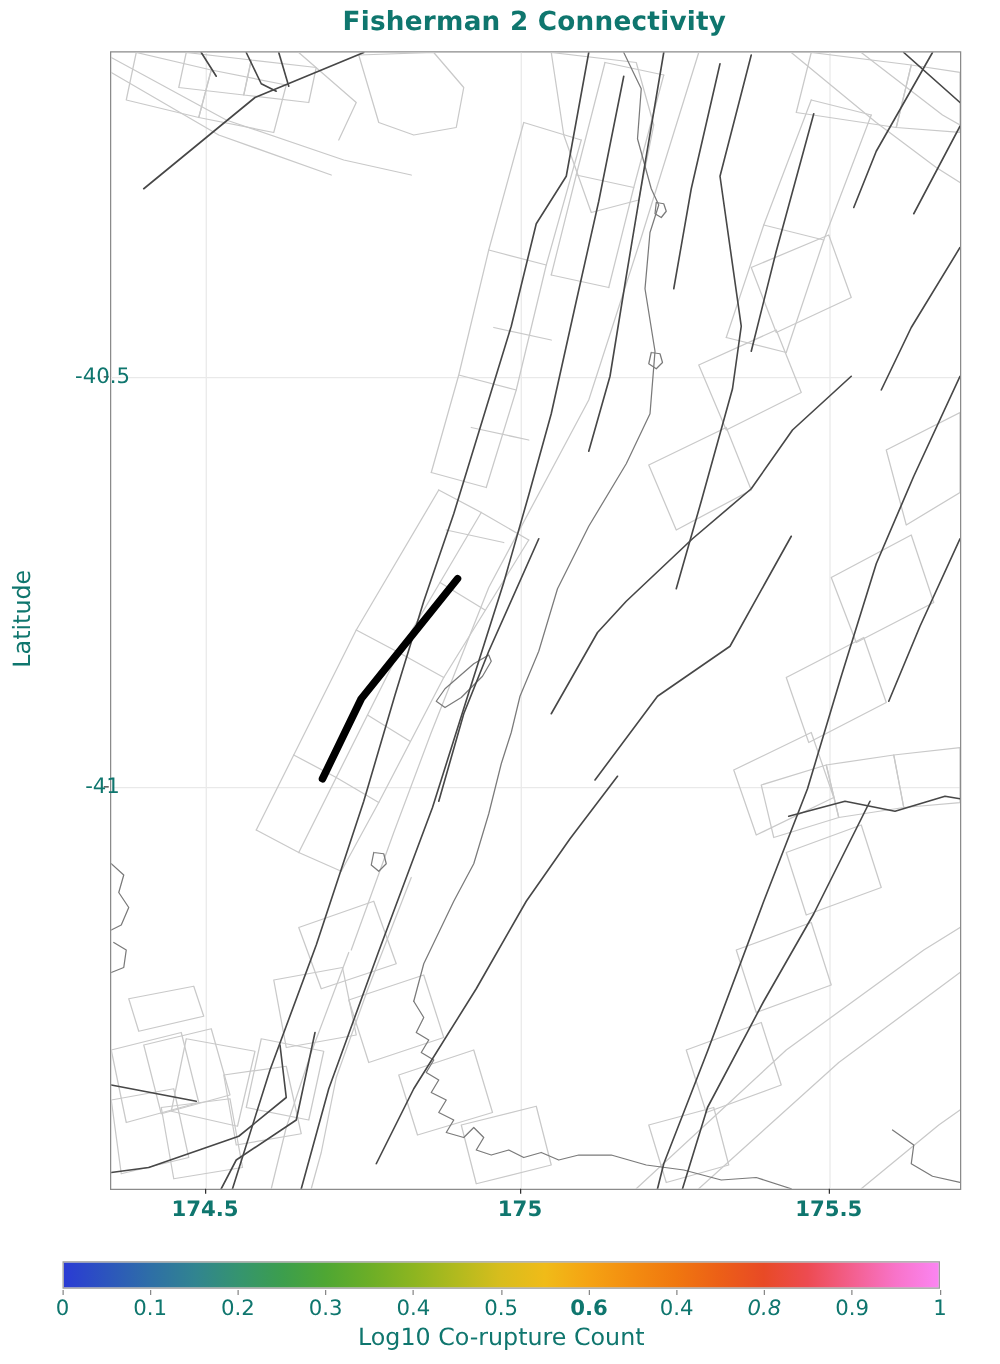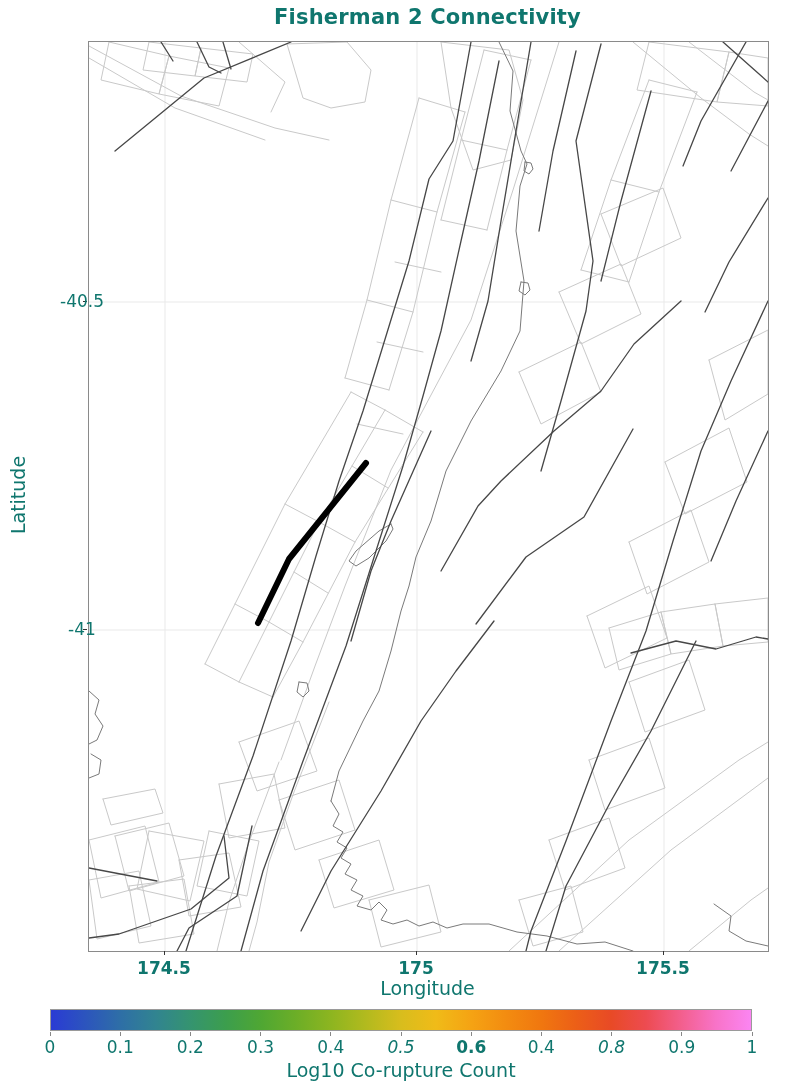--- a/index.html
+++ b/index.html
@@ -161,36 +161,35 @@
         <polyline points="163,784 148,854 100,886 88,909" fill="none" stroke="#474747" stroke-width="1.3" stroke-linejoin="round" stroke-linecap="round"></polyline>
         <polyline points="405,579 367,629 332,679 292,749 242,829 212,889" fill="none" stroke="#474747" stroke-width="1.3" stroke-linejoin="round" stroke-linecap="round"></polyline>
         <polyline points="342,389 302,479 282,529 262,599" fill="none" stroke="#474747" stroke-width="1.3" stroke-linejoin="round" stroke-linecap="round"></polyline>
         <polyline points="592,259 545,302 512,349 465,389 412,439 389,464 352,529" fill="none" stroke="#474747" stroke-width="1.3" stroke-linejoin="round" stroke-linecap="round"></polyline>
         <polyline points="544,387 495,475 437,515 387,582" fill="none" stroke="#474747" stroke-width="1.3" stroke-linejoin="round" stroke-linecap="round"></polyline>
         <polyline points="679,156 640,220 616,270" fill="none" stroke="#474747" stroke-width="1.3" stroke-linejoin="round" stroke-linecap="round"></polyline>
         <polyline points="277,421 200,517 169,581" fill="none" stroke="#000000" stroke-width="6" stroke-linejoin="round" stroke-linecap="round"></polyline>
       </svg>
     </div>
 
-  <div class="xlabel">Longitude</div>
 
   <div class="cb-wrap">
     <div class="cb-bar" id="cb-bar" style="background: linear-gradient(to right, rgb(42, 59, 212) 0%, rgb(44, 85, 189) 5%, rgb(46, 111, 166) 10%, rgb(49, 132, 144) 15%, rgb(53, 148, 111) 20%, rgb(60, 158, 77) 25%, rgb(79, 167, 51) 30%, rgb(108, 174, 39) 35%, rgb(141, 181, 32) 40%, rgb(178, 186, 30) 45%, rgb(216, 189, 29) 50%, rgb(240, 187, 24) 55%, rgb(245, 163, 19) 60%, rgb(243, 140, 16) 65%, rgb(240, 119, 15) 70%, rgb(236, 95, 23) 75%, rgb(232, 74, 38) 80%, rgb(237, 75, 81) 85%, rgb(243, 95, 141) 90%, rgb(248, 115, 200) 95%, rgb(251, 133, 242) 100%);"></div>
   <div class="cb-tick-mark" style="left: calc(0% - 0.5px);"></div>
       <div class="cb-tick-label" style="left: 0%;">0</div>
       <div class="cb-tick-mark" style="left: calc(10% - 0.5px);"></div>
       <div class="cb-tick-label" style="left: 10%;">0.1</div>
       <div class="cb-tick-mark" style="left: calc(20% - 0.5px);"></div>
       <div class="cb-tick-label" style="left: 20%; text-align: center;">0.2</div>
       <div class="cb-tick-mark" style="left: calc(30% - 0.5px);"></div>
       <div class="cb-tick-label" style="left: 30%;">0.3</div>
       <div class="cb-tick-mark" style="left: calc(40% - 0.5px);"></div>
       <div class="cb-tick-label" style="left: 40%;">0.4</div>
       <div class="cb-tick-mark" style="left: calc(50% - 0.5px);"></div>
-      <div class="cb-tick-label" style="left: 50%; font-style: italic;">0.5</div>
+      <div class="cb-tick-label" style="left: 50%;">0.5</div>
       <div class="cb-tick-mark" style="left: calc(60% - 0.5px);"></div>
       <div class="cb-tick-label" style="left: 60%; font-weight: bold;">0.6</div>
       <div class="cb-tick-mark" style="left: calc(70% - 0.5px);"></div>
       <div class="cb-tick-label" style="left: 70%;">0.4</div>
       <div class="cb-tick-mark" style="left: calc(80% - 0.5px);"></div>
       <div class="cb-tick-label" style="left: 80%; font-style: italic;">0.8</div>
       <div class="cb-tick-mark" style="left: calc(90% - 0.5px);"></div>
       <div class="cb-tick-label" style="left: 90%;">0.9</div>
       <div class="cb-tick-mark" style="left: calc(100% - 0.5px);"></div>
       <div class="cb-tick-label" style="left: 100%;">1</div>

